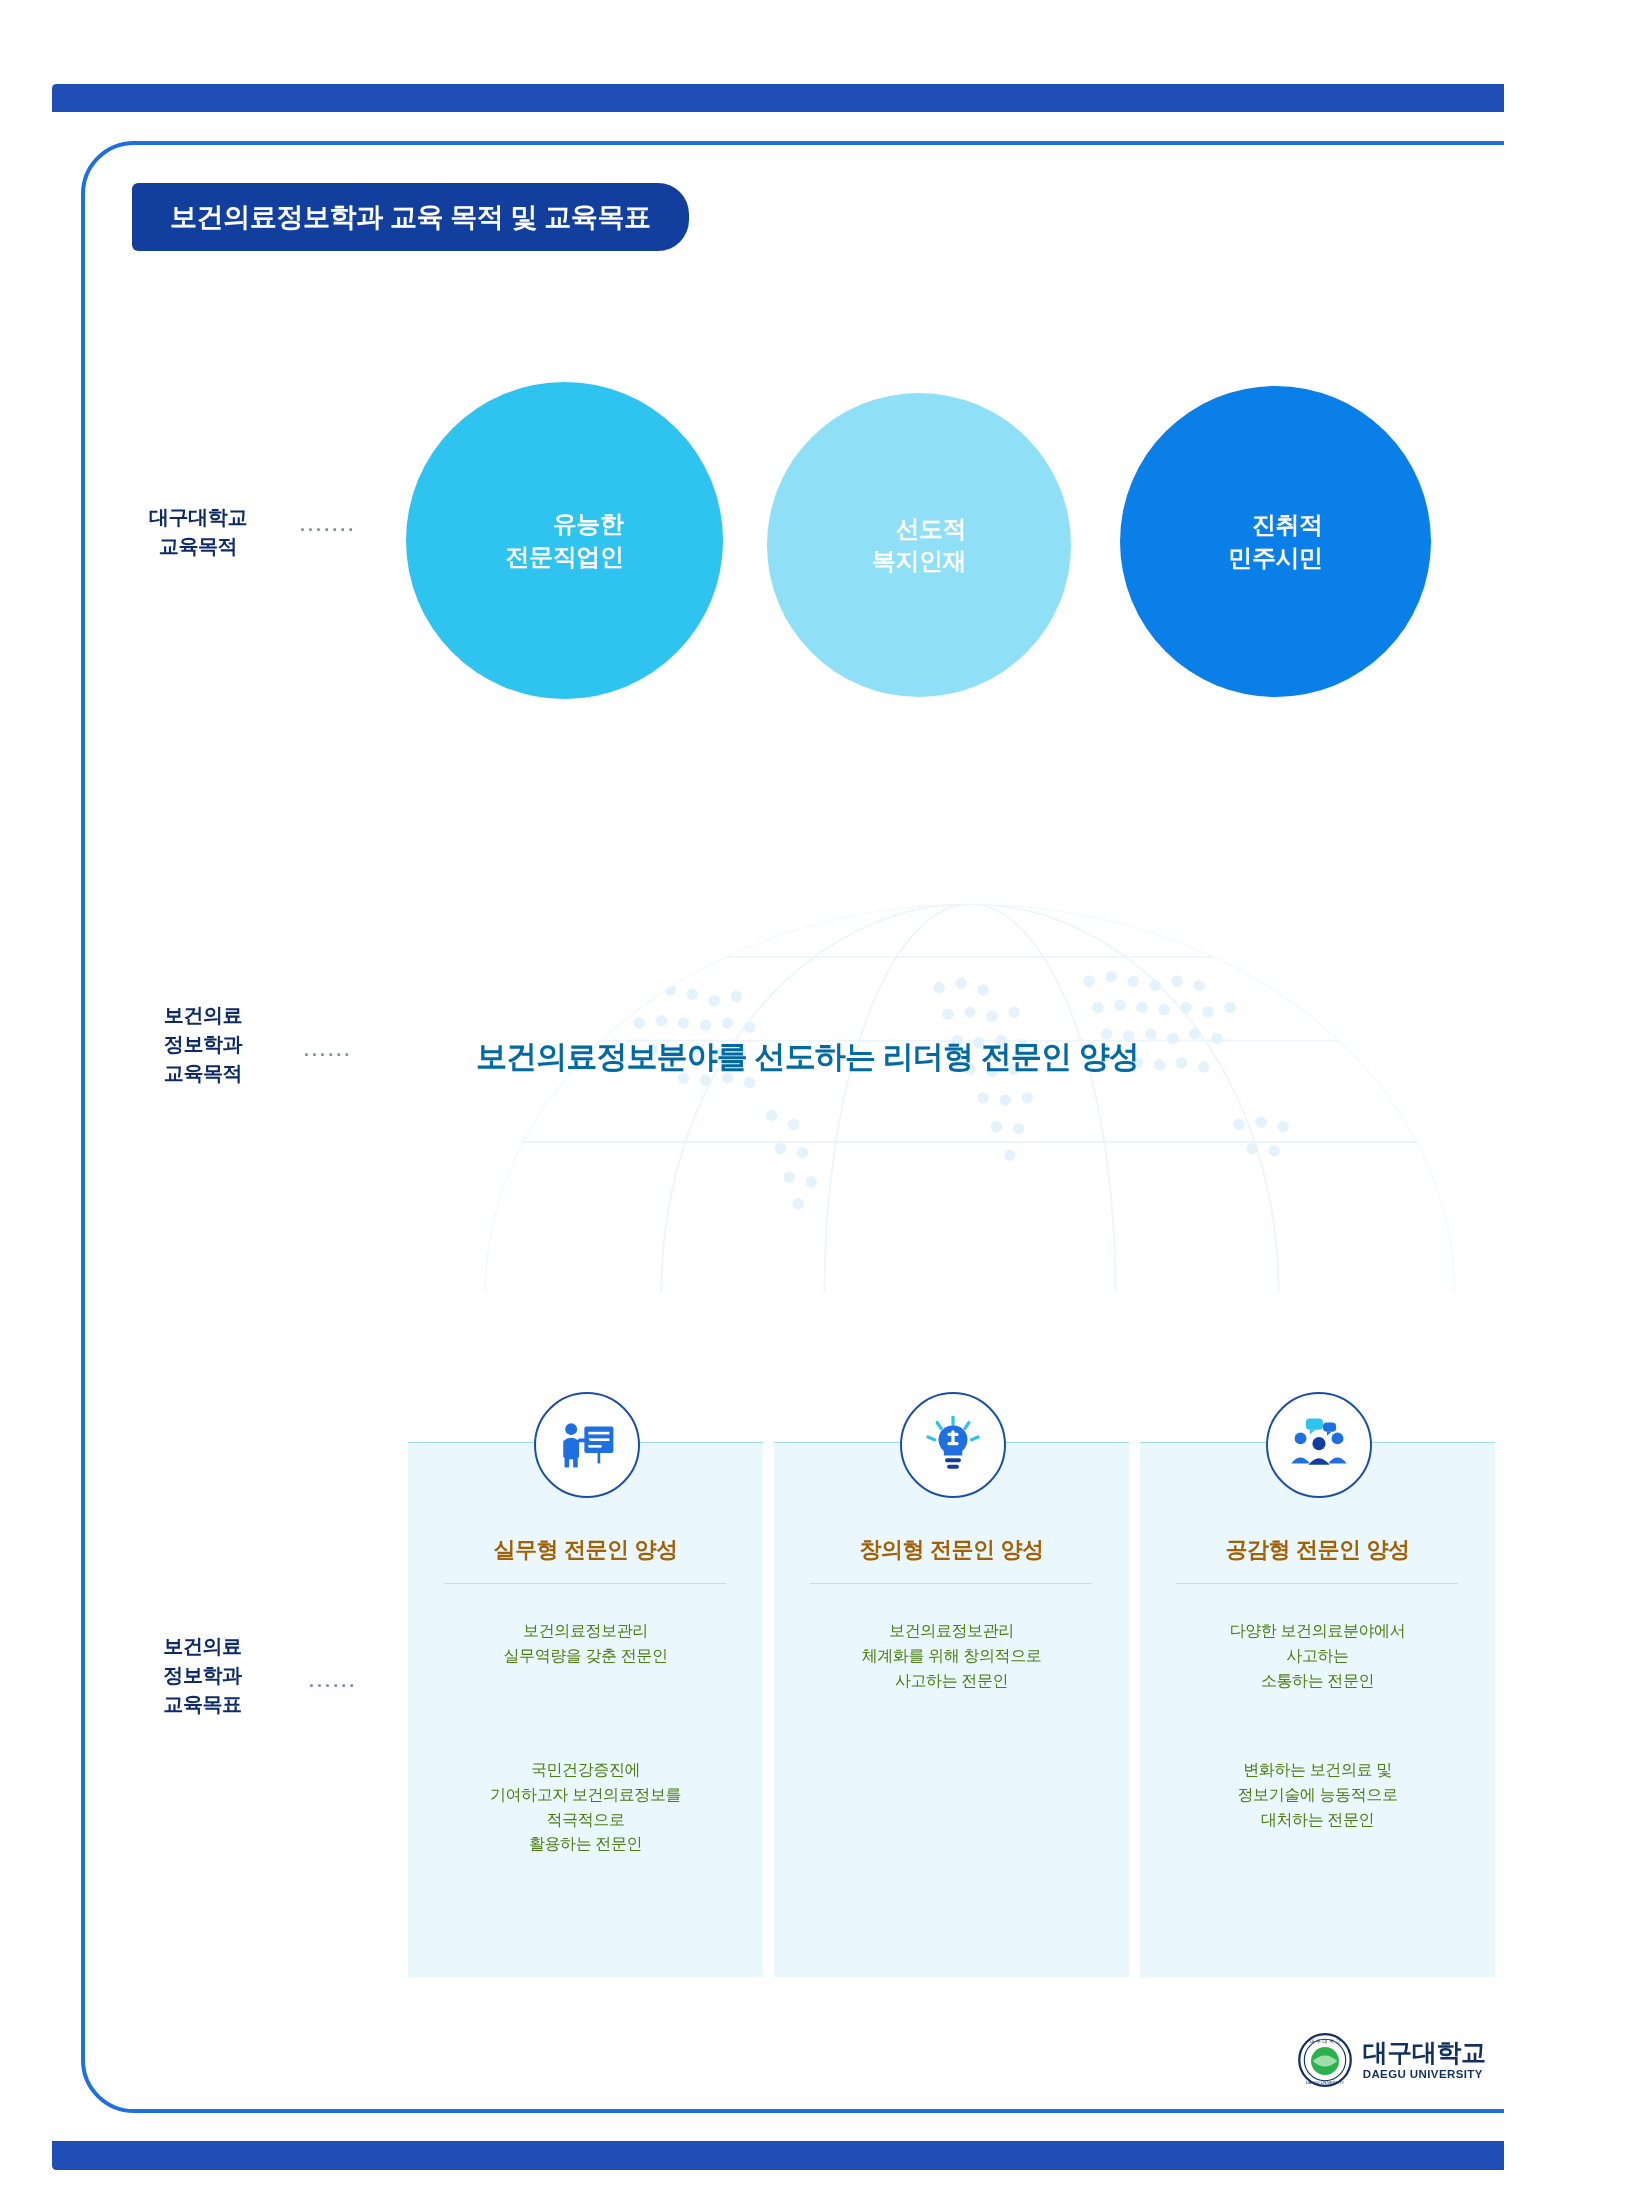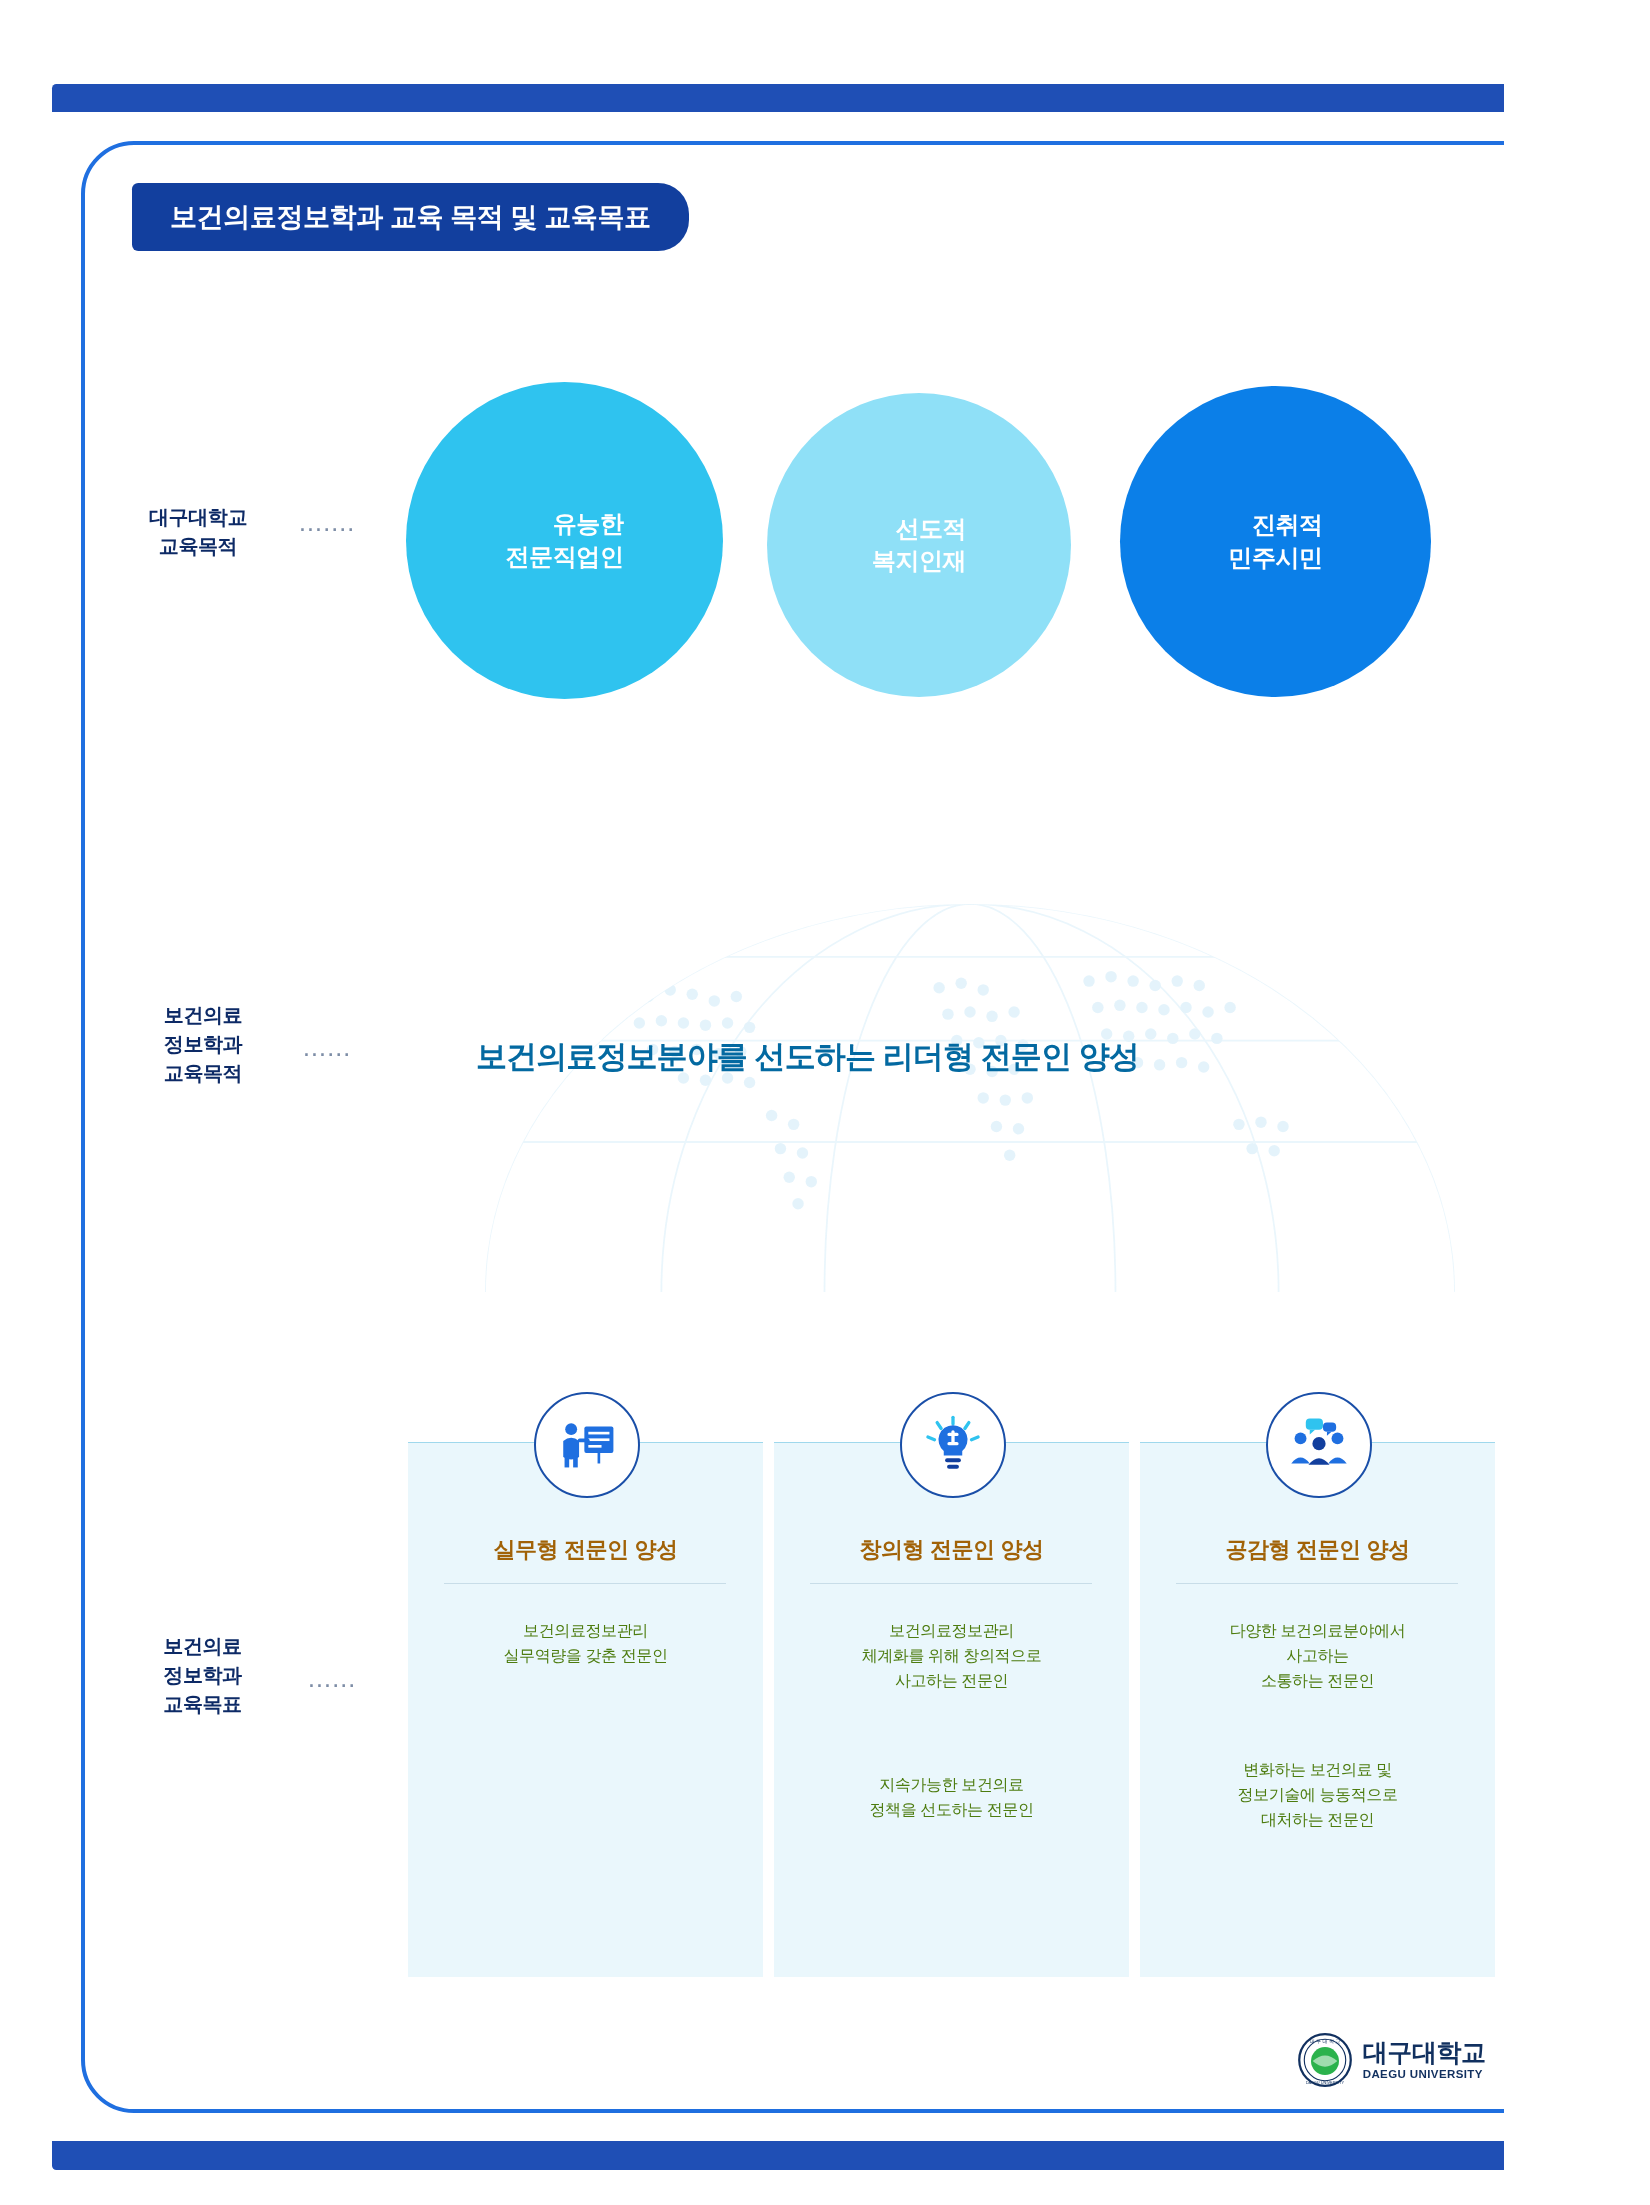--- a/index.html
+++ b/index.html
@@ -448,29 +448,31 @@
   <div class="card-title k3">공감형 전문인 양성</div>
 
   <div class="card-rule k1"></div>
   <div class="card-rule k2"></div>
   <div class="card-rule k3"></div>
 
   <div class="card-body k1 p1">
     <div>보건의료정보관리</div>
     <div>실무역량을 갖춘 전문인</div>
   </div>
+  <div class="card-body k1 p2">
+    <div>국민건강증진에</div>
+    <div>기여하고자 보건의료정보를</div>
+    <div>적극적으로</div>
+    <div>활용하는 전문인</div>
+  </div>
 
   <div class="card-body k2 p1">
     <div>보건의료정보관리</div>
     <div>체계화를 위해 창의적으로</div>
     <div>사고하는 전문인</div>
-  </div>
-  <div class="card-body k2 p2b">
-    <div>지속가능한 보건의료</div>
-    <div>정책을 선도하는 전문인</div>
   </div>
 
   <div class="card-body k3 p1">
     <div>다양한 보건의료분야에서</div>
     <div>사고하는</div>
     <div>소통하는 전문인</div>
   </div>
   <div class="card-body k3 p2">
     <div>변화하는 보건의료 및</div>
     <div>정보기술에 능동적으로</div>

